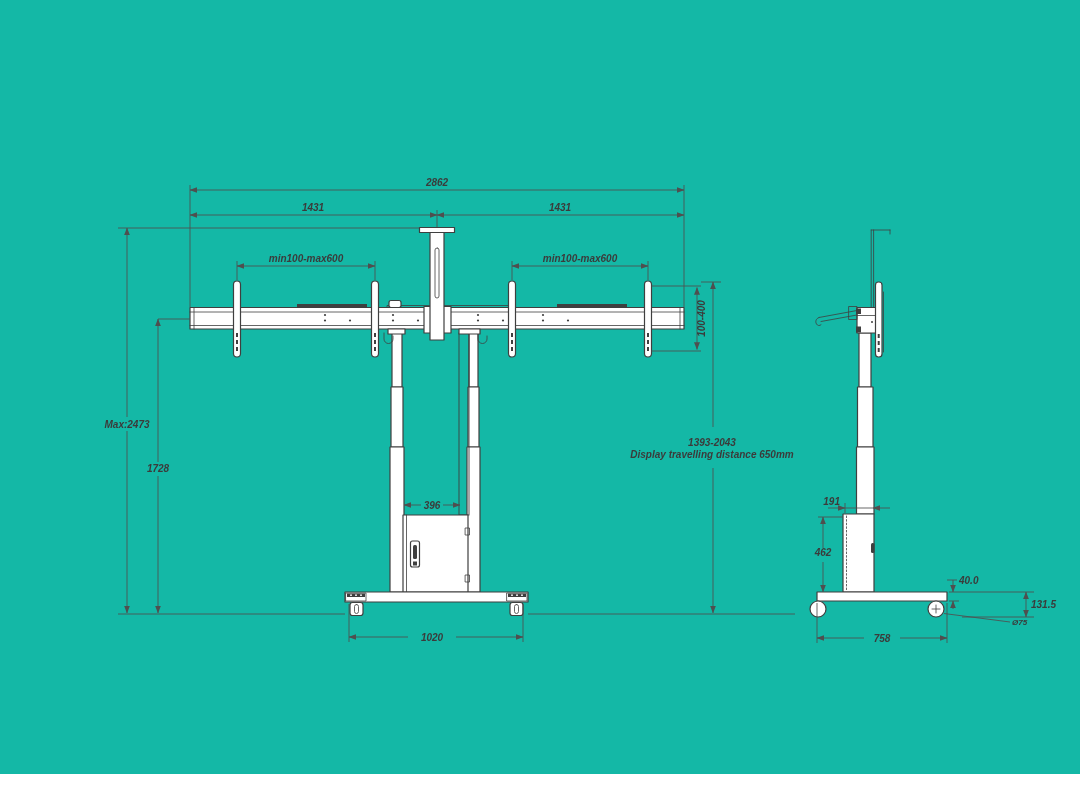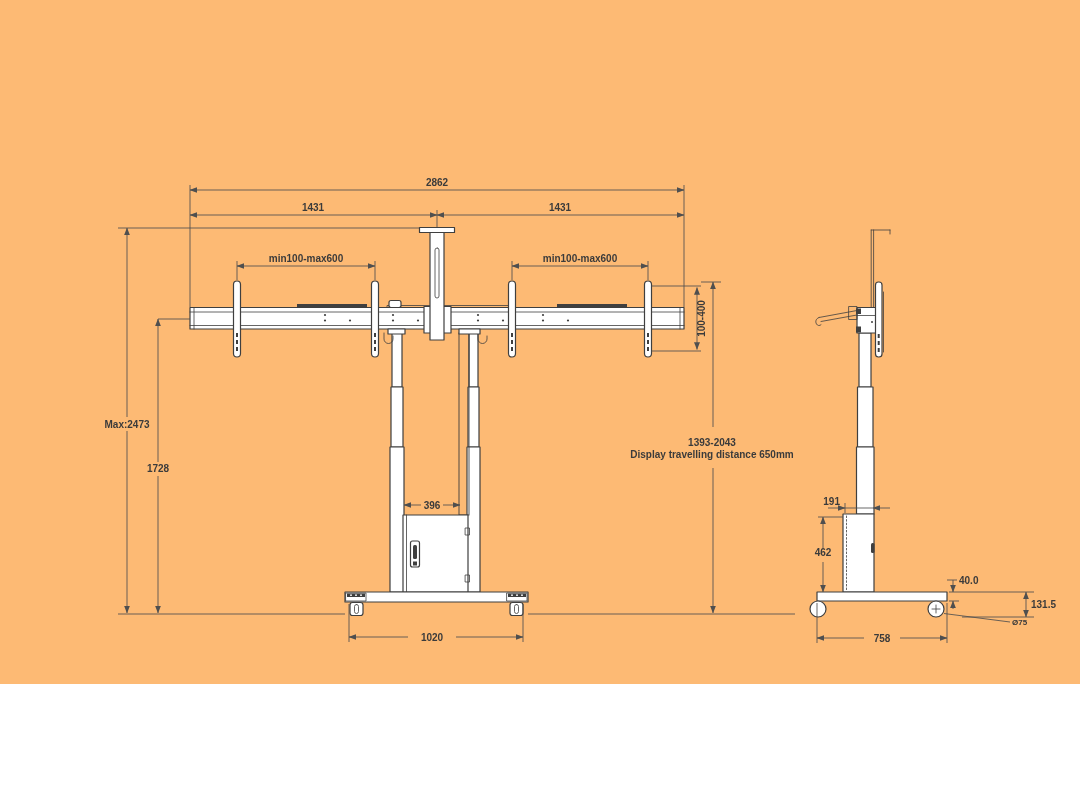--- a/index.html
+++ b/index.html
@@ -1,16 +1,16 @@
 <!DOCTYPE html>
 <html><head>
 <meta charset="utf-8">
 <style>
   html,body{margin:0;padding:0;background:#ffffff;}
-  .stage{width:1080px;height:684px;background:#fdba74;position:relative;}
+  .stage{width:1080px;height:774px;background:#14b8a6;position:relative;font-style:italic;}
   svg{display:block;}
   .part{fill:#ffffff;stroke:#3f3f3f;stroke-width:1.2;stroke-linejoin:round;stroke-linecap:round;}
   .part-thin{fill:none;stroke:#3f3f3f;stroke-width:0.8;stroke-linejoin:round;stroke-linecap:round;}
   .part-fill{fill:#3f3f3f;stroke:none;}
   .dim{fill:none;stroke:#4f4f4f;stroke-width:0.85;stroke-linecap:butt;}
   .dim-label{font-family:"Liberation Sans",sans-serif;font-size:10px;font-weight:600;fill:#3b3b3b;text-anchor:middle;}
   .dim-label.start{text-anchor:start;}
   .dim-label.end{text-anchor:end;}
   .dim-label.small{font-size:8px;}
   .chain-outline{fill:none;stroke:#3f3f3f;stroke-width:0.9;}

